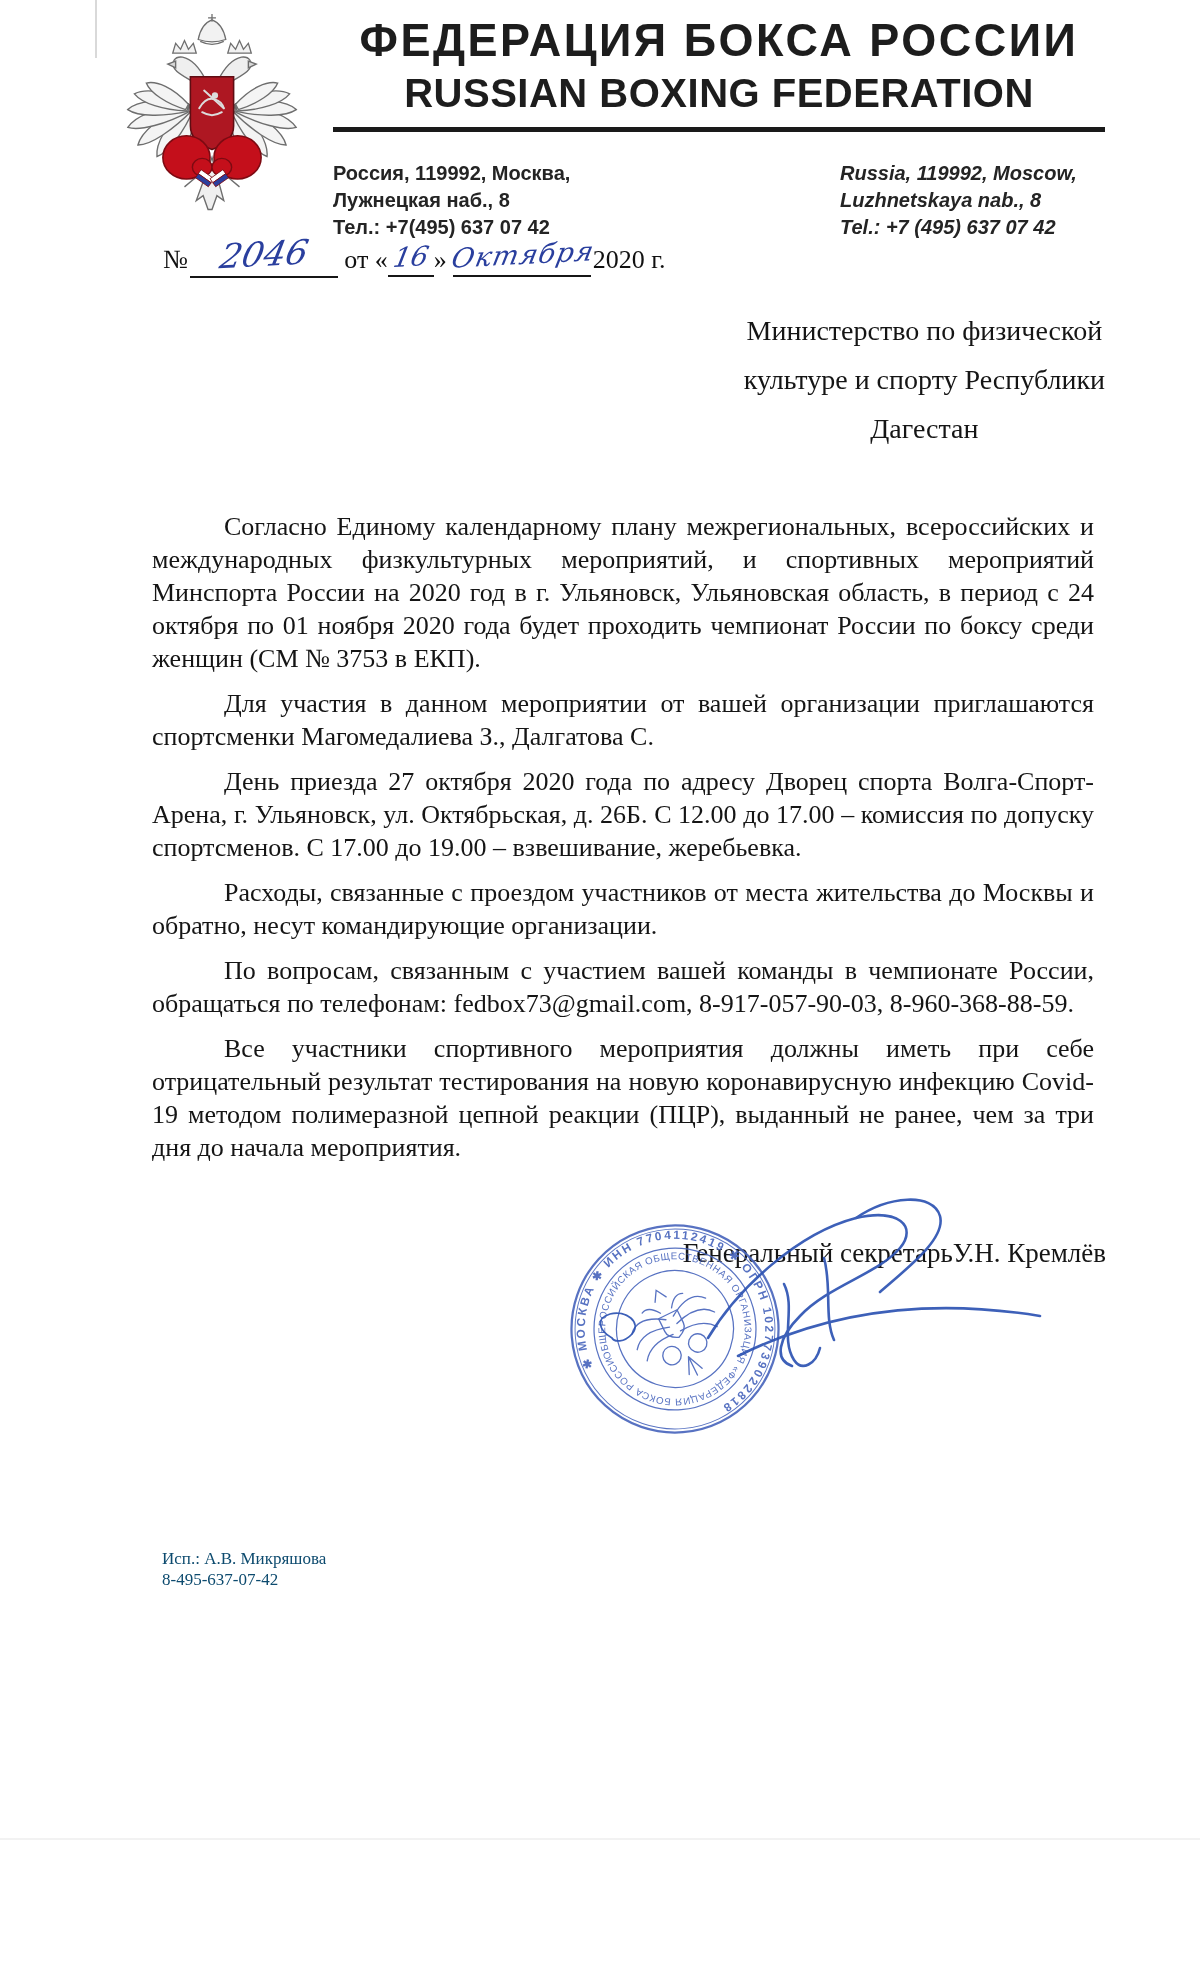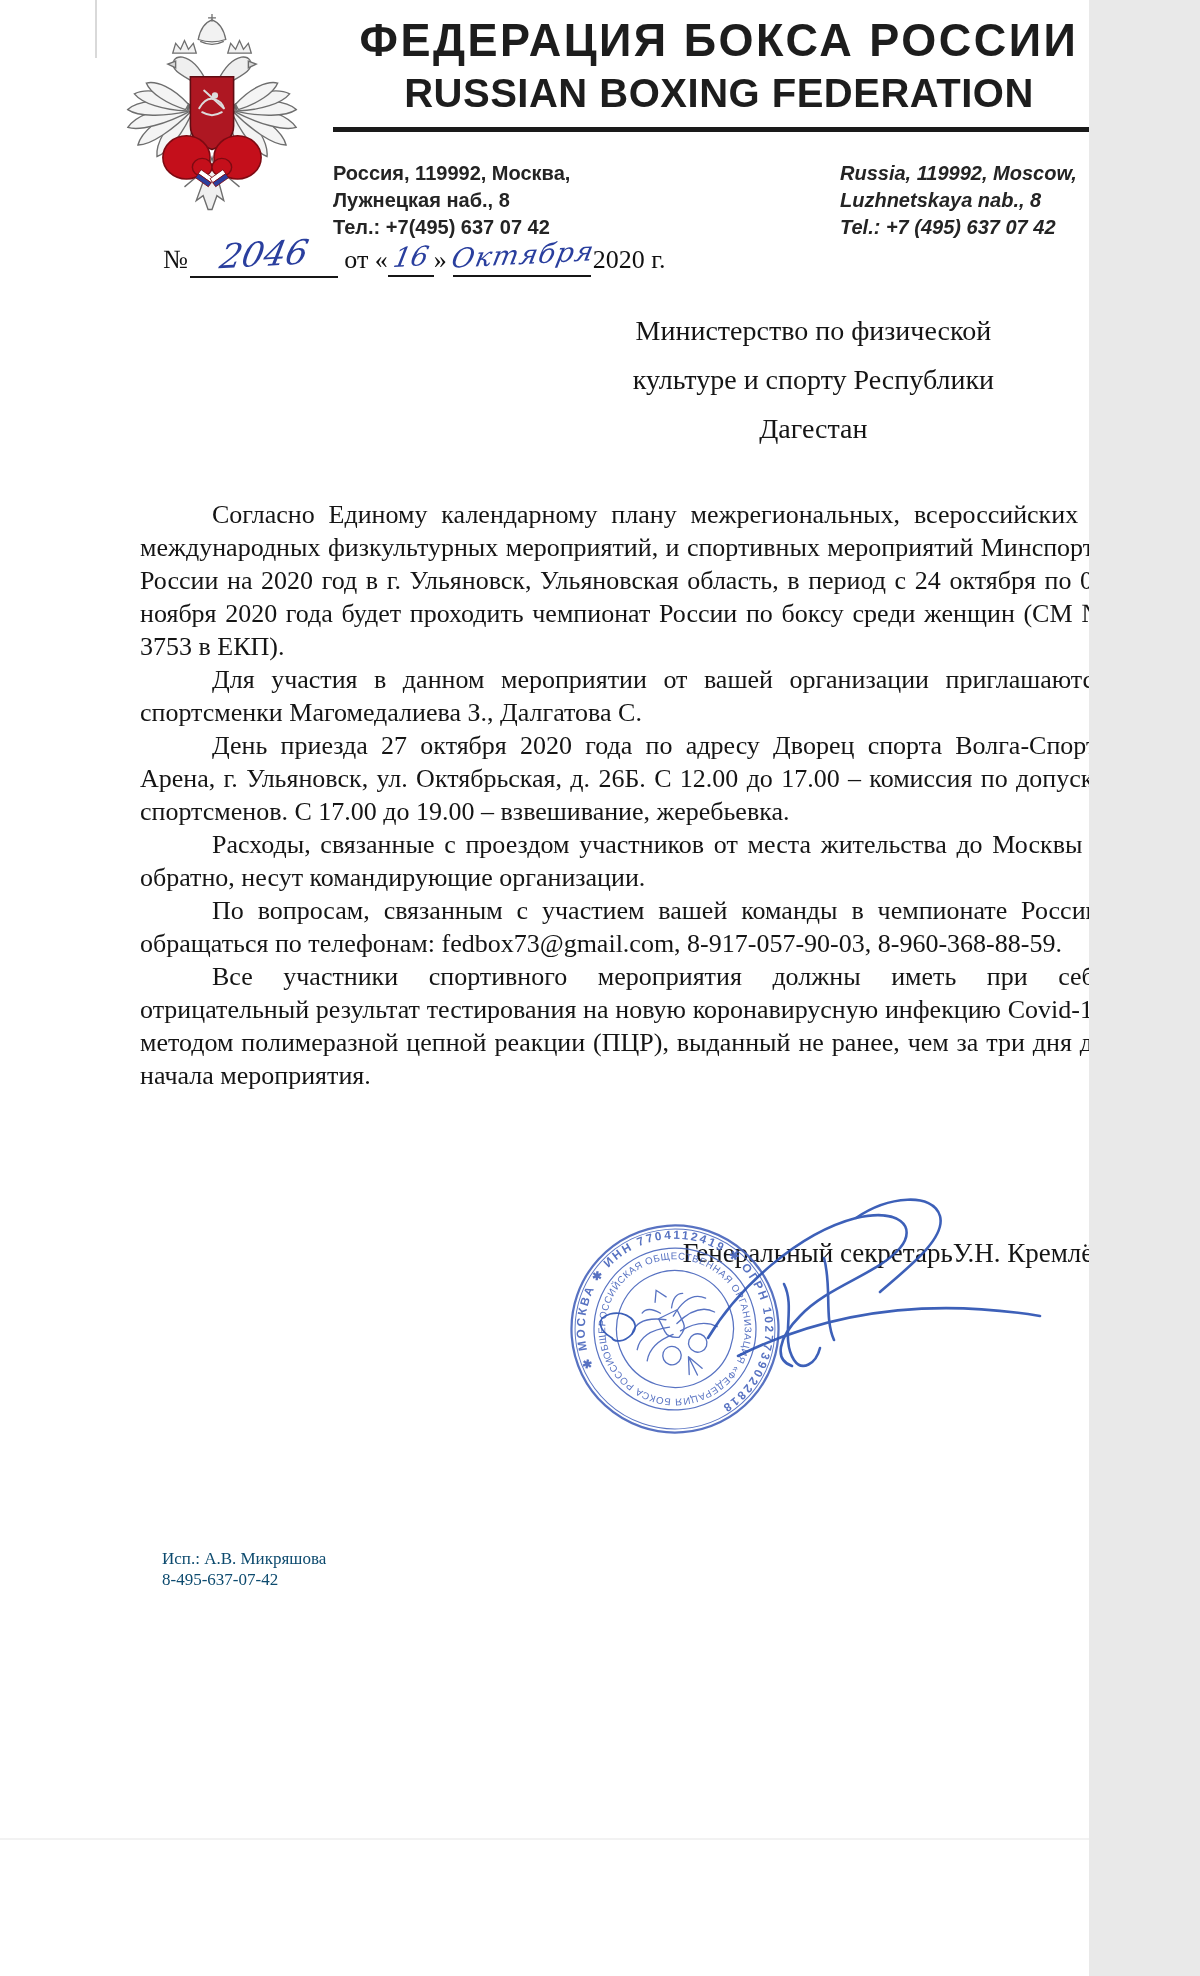--- a/index.html
+++ b/index.html
@@ -1,18 +1,18 @@
 <!DOCTYPE html>
 <html><head>
 <meta charset="utf-8">
 <style>
   html,body{margin:0;padding:0;background:#e9e9e9;}
   .page{
     position:relative;
-    width:1089px;height:1976px;
+    width:1200px;height:1976px;
     background:#ffffff;
     overflow:hidden;
     font-family:"Liberation Serif", serif;
     color:#1c1c1c;
   }
   
   .emblem{position:absolute;left:113px;top:10px;width:198px;height:226px;}
   .header-text{position:absolute;left:333px;top:14px;width:772px;}
   .title-ru{
     font-family:"Liberation Sans", sans-serif;
@@ -57,21 +57,21 @@
   
   .recipient{
     position:absolute;right:95px;top:306px;
     text-align:center;font-size:28px;line-height:49px;color:#151515;
   }
   
   .letter-body{
     position:absolute;left:140px;top:498px;width:966px;
     font-size:26px;line-height:33px;text-align:justify;color:#151515;
   }
-  .letter-body p{margin:0;text-indent:72px;}
+  .letter-body p{margin:12px;text-indent:72px;}
   
   .sig-row{
     position:absolute;left:140px;top:1238px;width:966px;
     display:flex;justify-content:flex-end;
     font-size:27px;color:#151515;
   }
   
   .stamp{position:absolute;left:552px;top:1206px;width:246px;height:246px;opacity:.92;}
   .ink{position:absolute;left:588px;top:1188px;width:470px;height:250px;}
   

